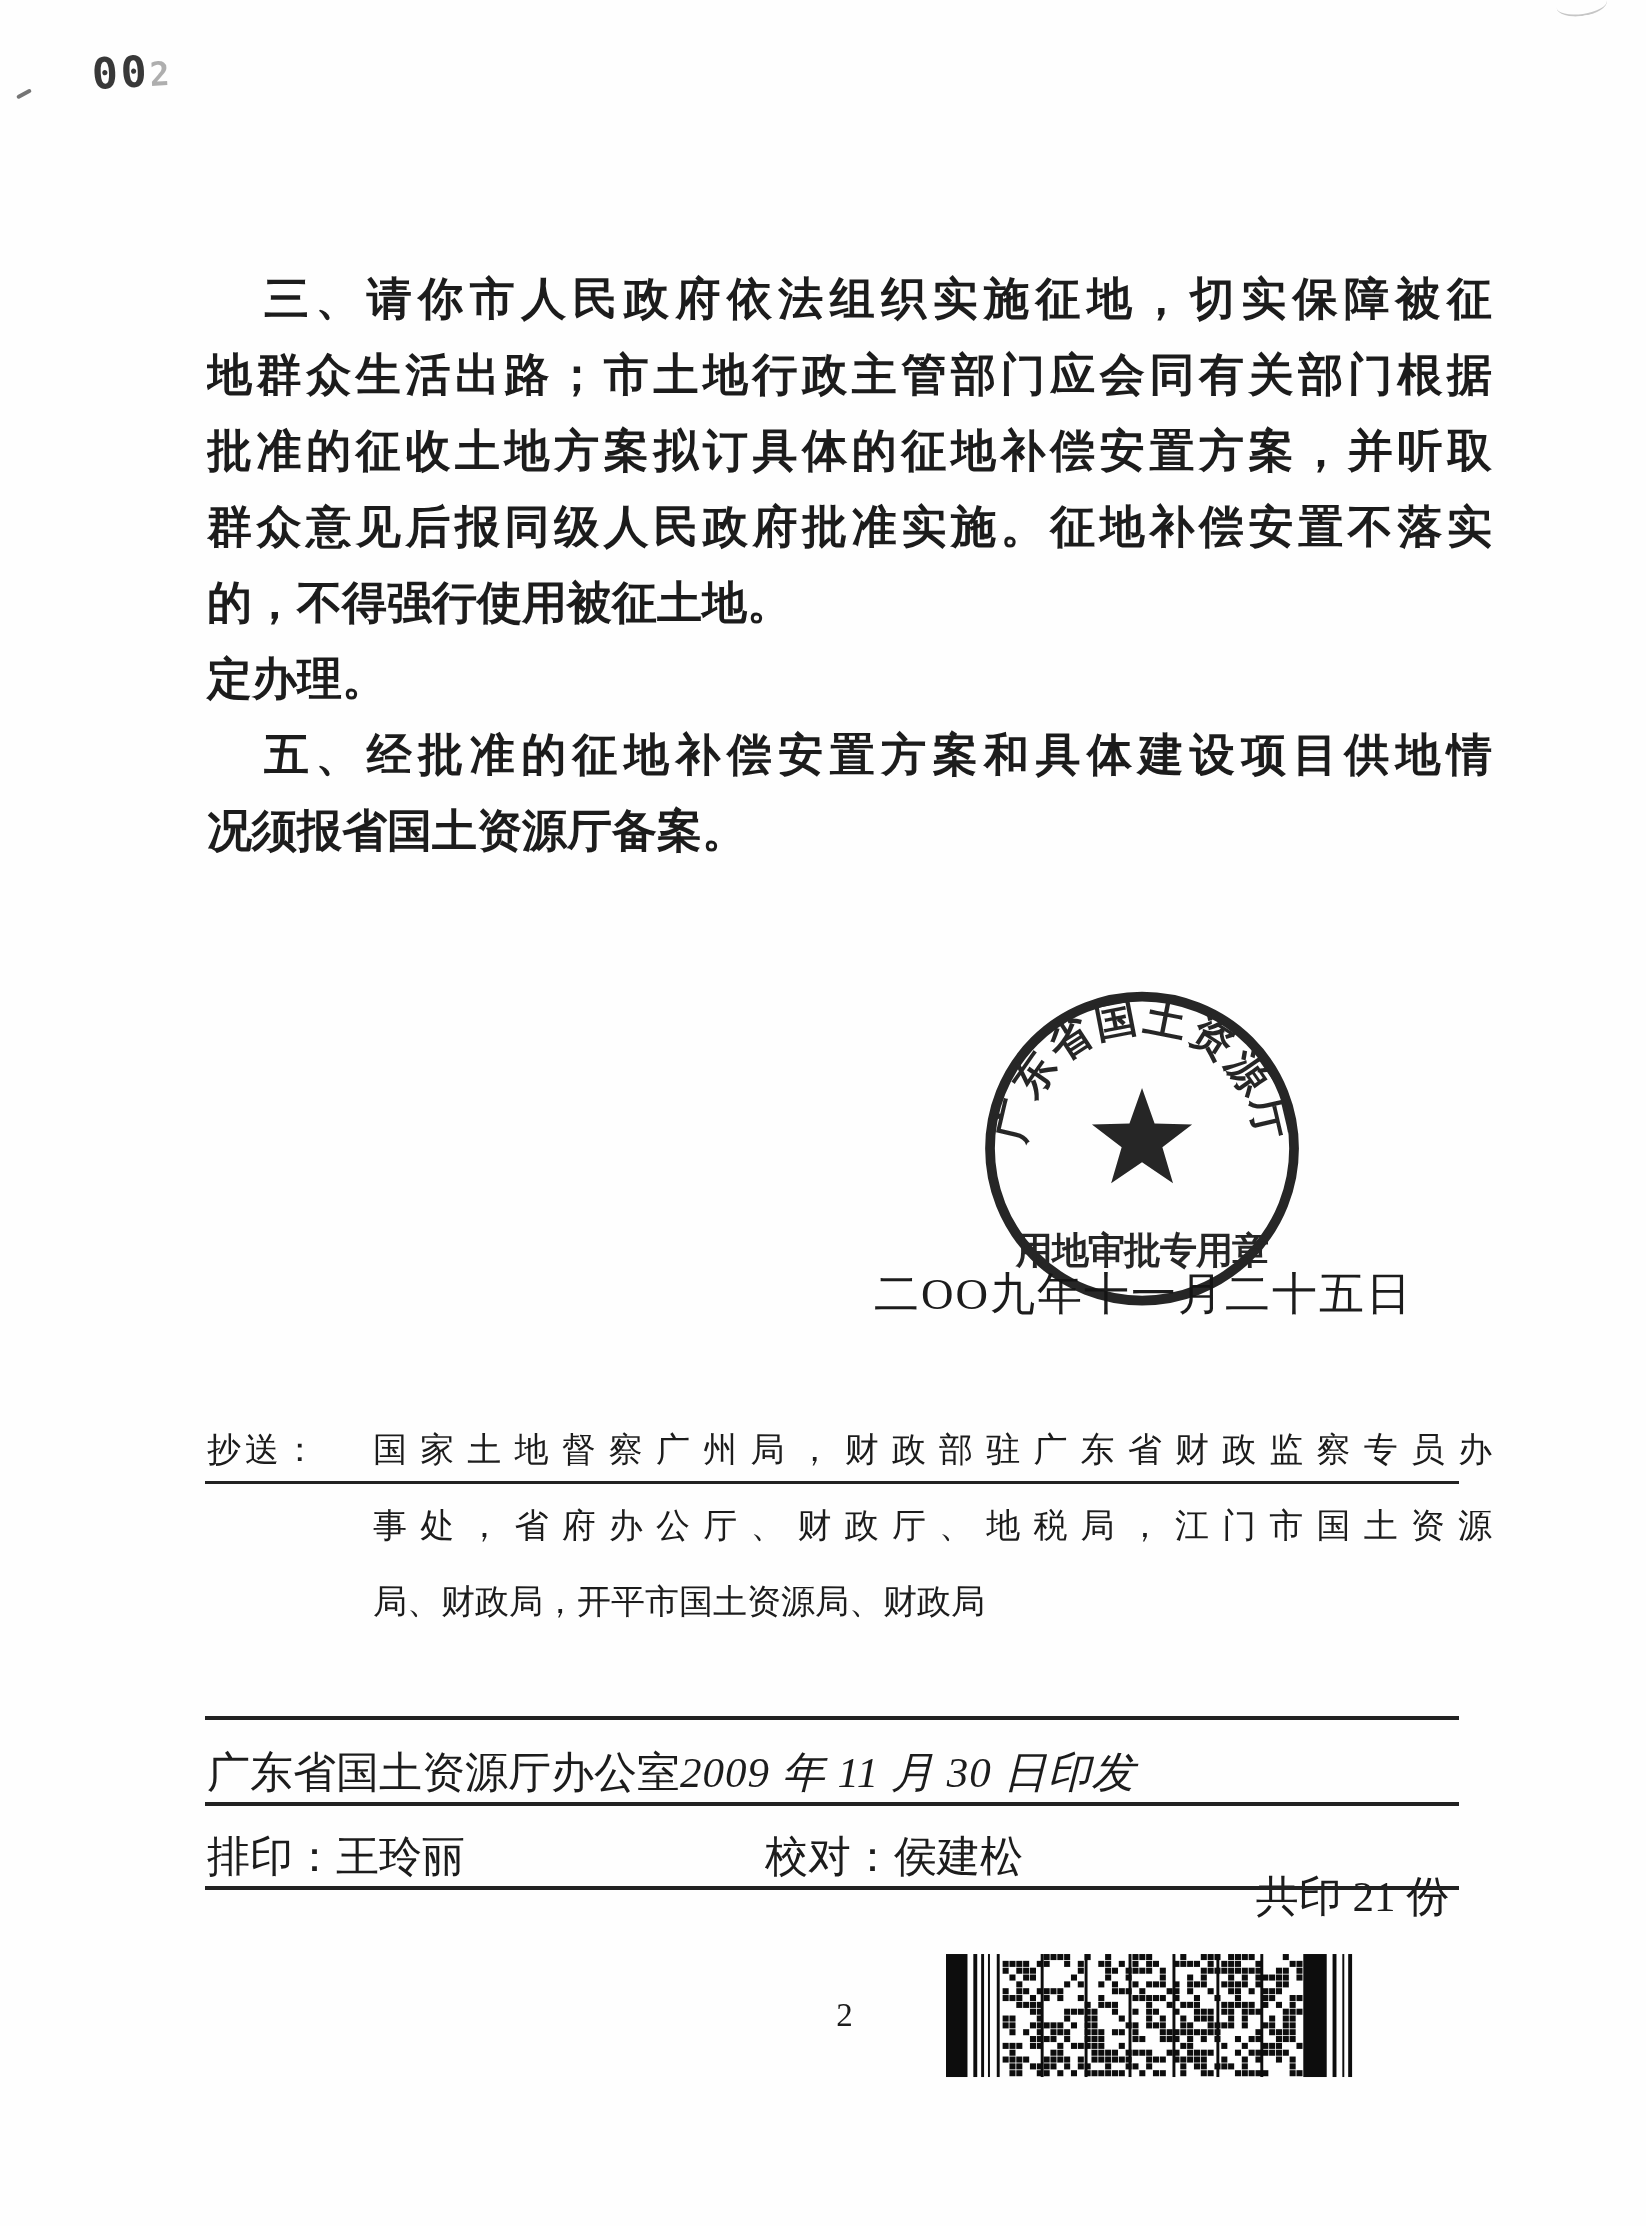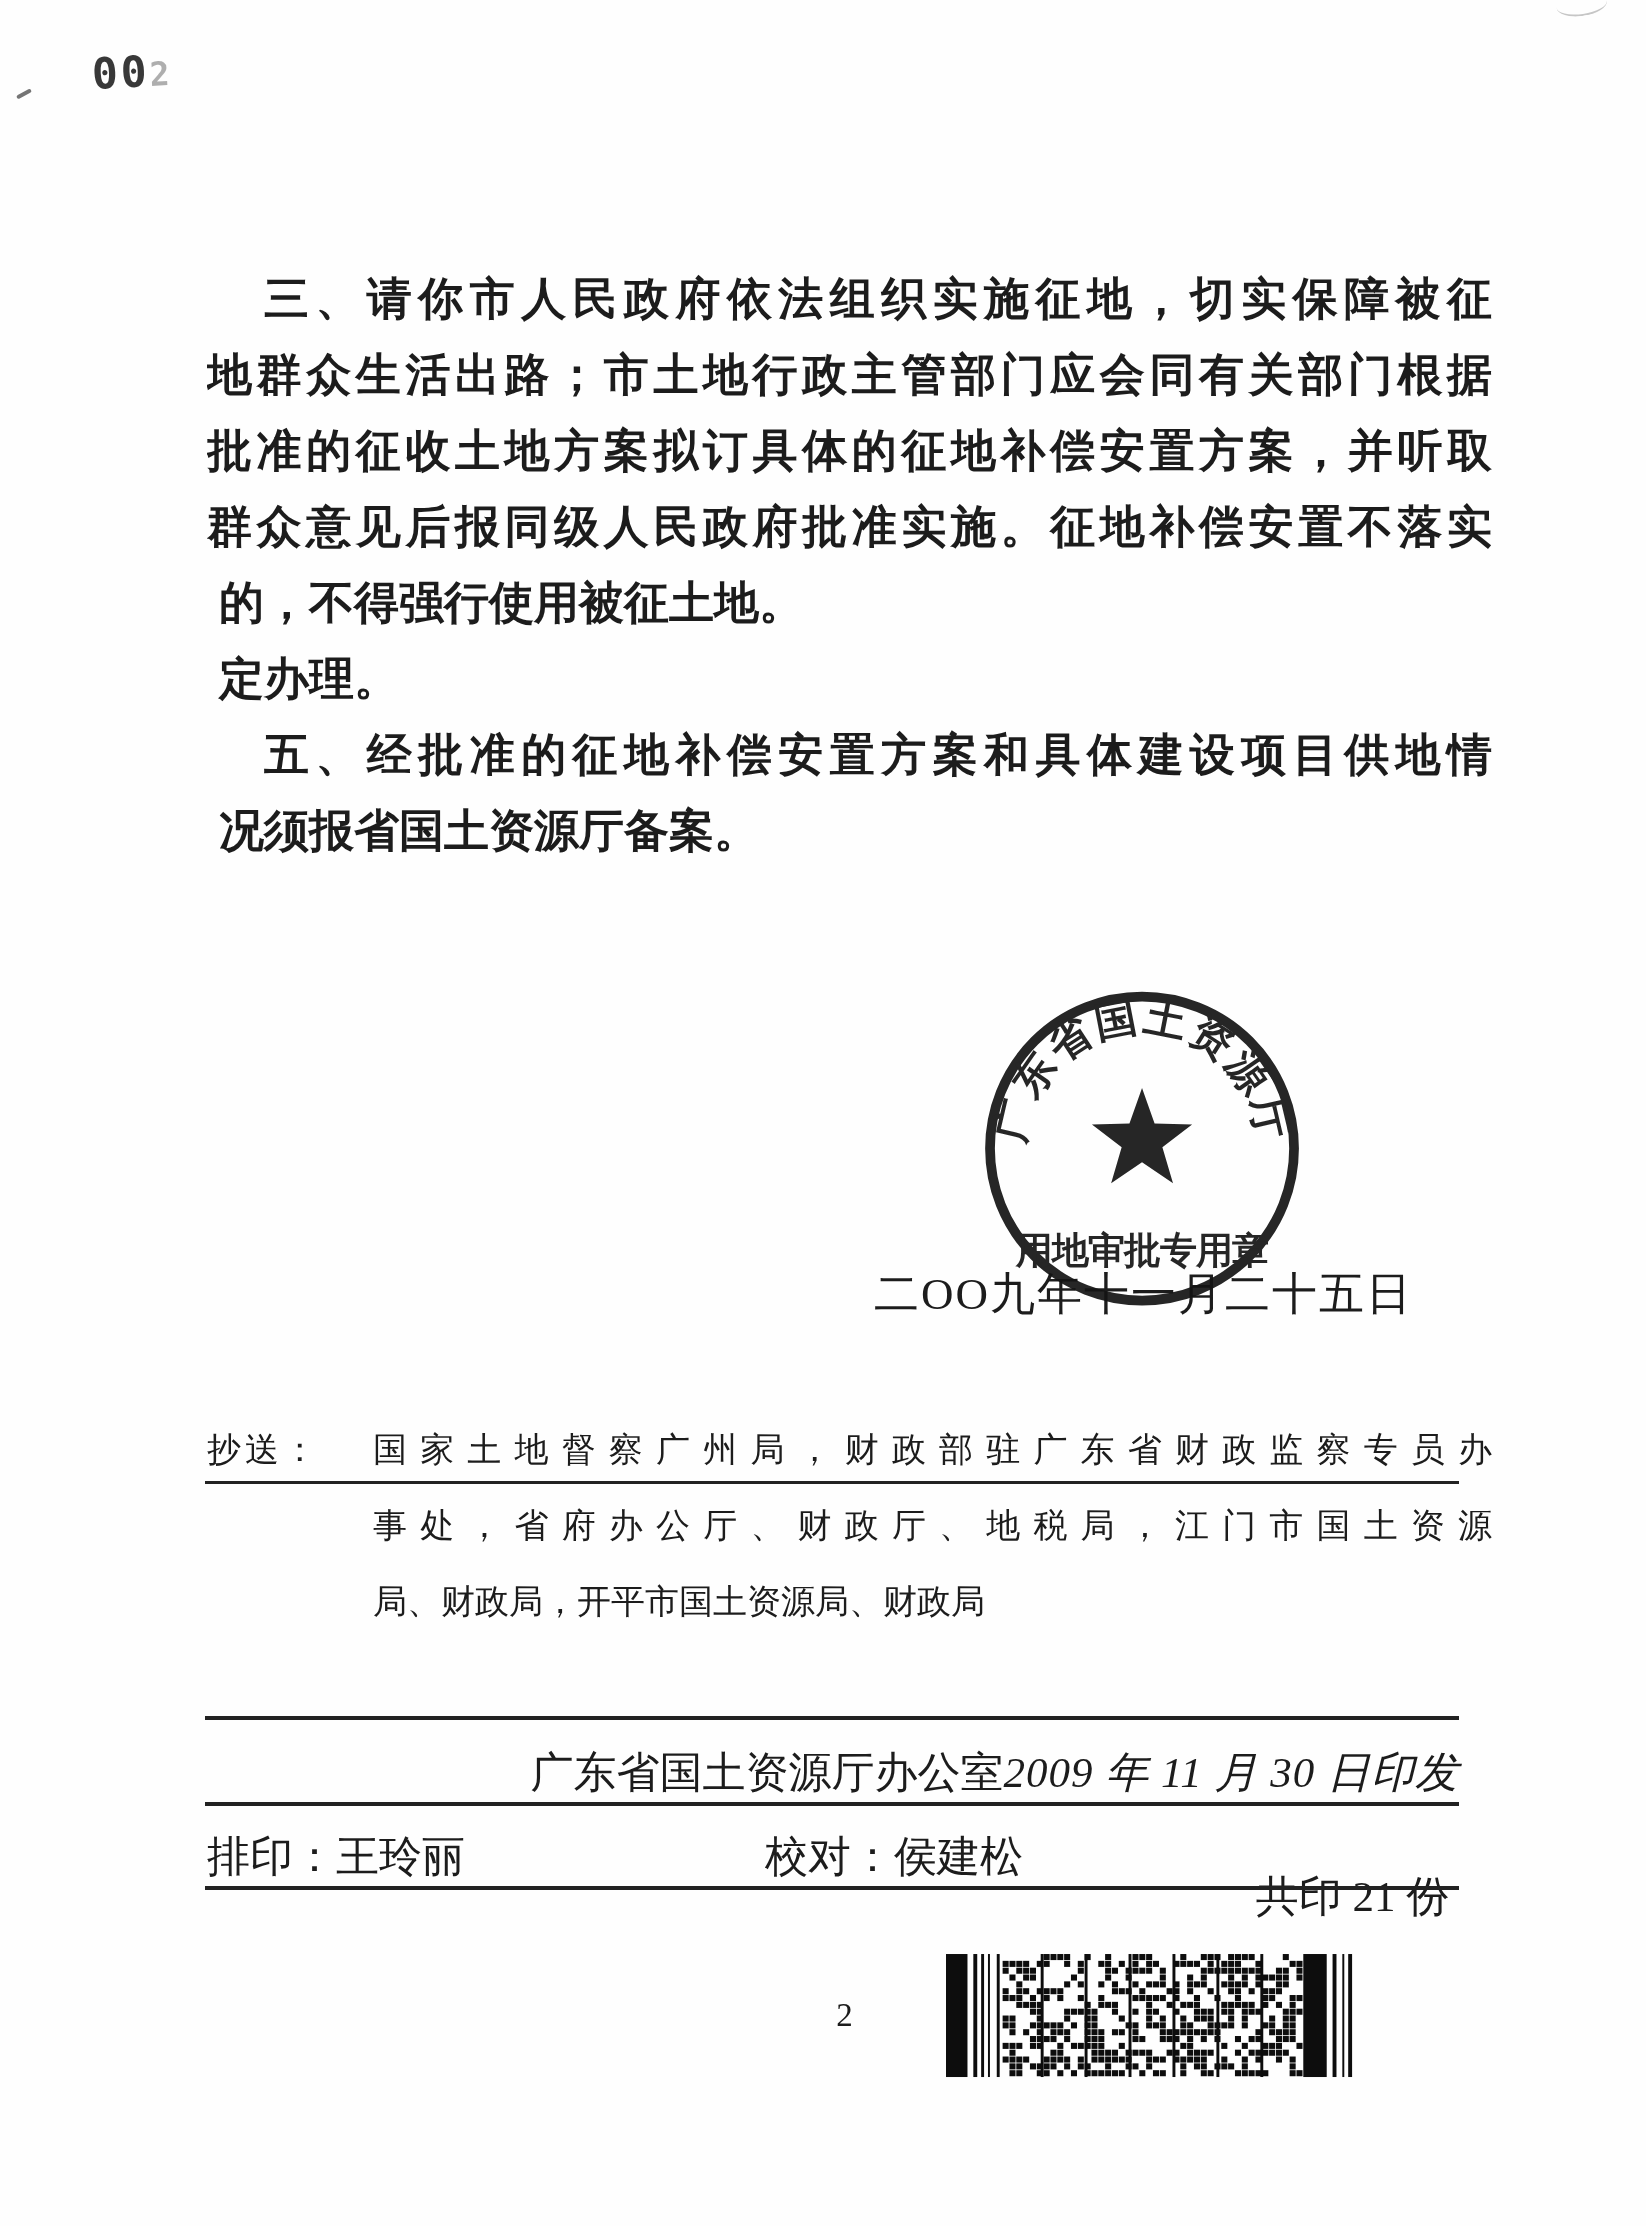--- a/index.html
+++ b/index.html
@@ -30,21 +30,21 @@
     transform:rotate(-8deg);opacity:.55;
   }
   
   .body-text{
     position:absolute;left:207px;top:261px;width:1285px;
     font-size:45px;line-height:76px;font-weight:bold;
   }
   .line{height:76px;white-space:nowrap;}
   .line.full{text-align:justify;text-align-last:justify;white-space:normal;height:76px;overflow:hidden;}
   .line.indent{padding-left:57px;}
-  .line.short{text-align:left;margin-left:12px;}
+  .line.short{text-align:left;}
   
   .seal{position:absolute;left:977px;top:978px;width:332px;height:343px;opacity:.92;z-index:3;}
   .seal svg{display:block;}
   
   .date-line{
     position:absolute;left:874px;top:1264px;z-index:2;
     font-size:45px;letter-spacing:2px;white-space:nowrap;
   }
   
   .rule{position:absolute;left:205px;width:1254px;background:#222;}
@@ -58,21 +58,21 @@
     font-size:34px;line-height:76px;
   }
   .cc-line{height:76px;}
   .cc-line.first{position:relative;padding-left:166px;text-align:justify;text-align-last:justify;overflow:hidden;}
   .cc-label{position:absolute;left:0;top:0;letter-spacing:3.9px;}
   .cc-line.cont{padding-left:166px;}
   .cc-line.cont.full{text-align:justify;text-align-last:justify;overflow:hidden;}
   
   .office-row{
     position:absolute;left:207px;top:1744px;width:1252px;height:57px;
-    font-size:43px;line-height:57px;display:flex;justify-content:flex-end;
+    font-size:43px;line-height:57px;display:flex;justify-content:flex-start;
   }
   .print-row{
     position:absolute;left:207px;top:1828px;width:1252px;height:57px;
     font-size:43px;line-height:57px;
   }
   .print-row .mid{position:absolute;left:558px;top:0;}
   .print-row .right{position:absolute;right:9.8px;top:0;margin-top:40px;}
   .office-row .right{letter-spacing:1px;font-style:italic;}
   
   .page-num{position:absolute;left:825px;top:1997px;width:39px;text-align:center;

